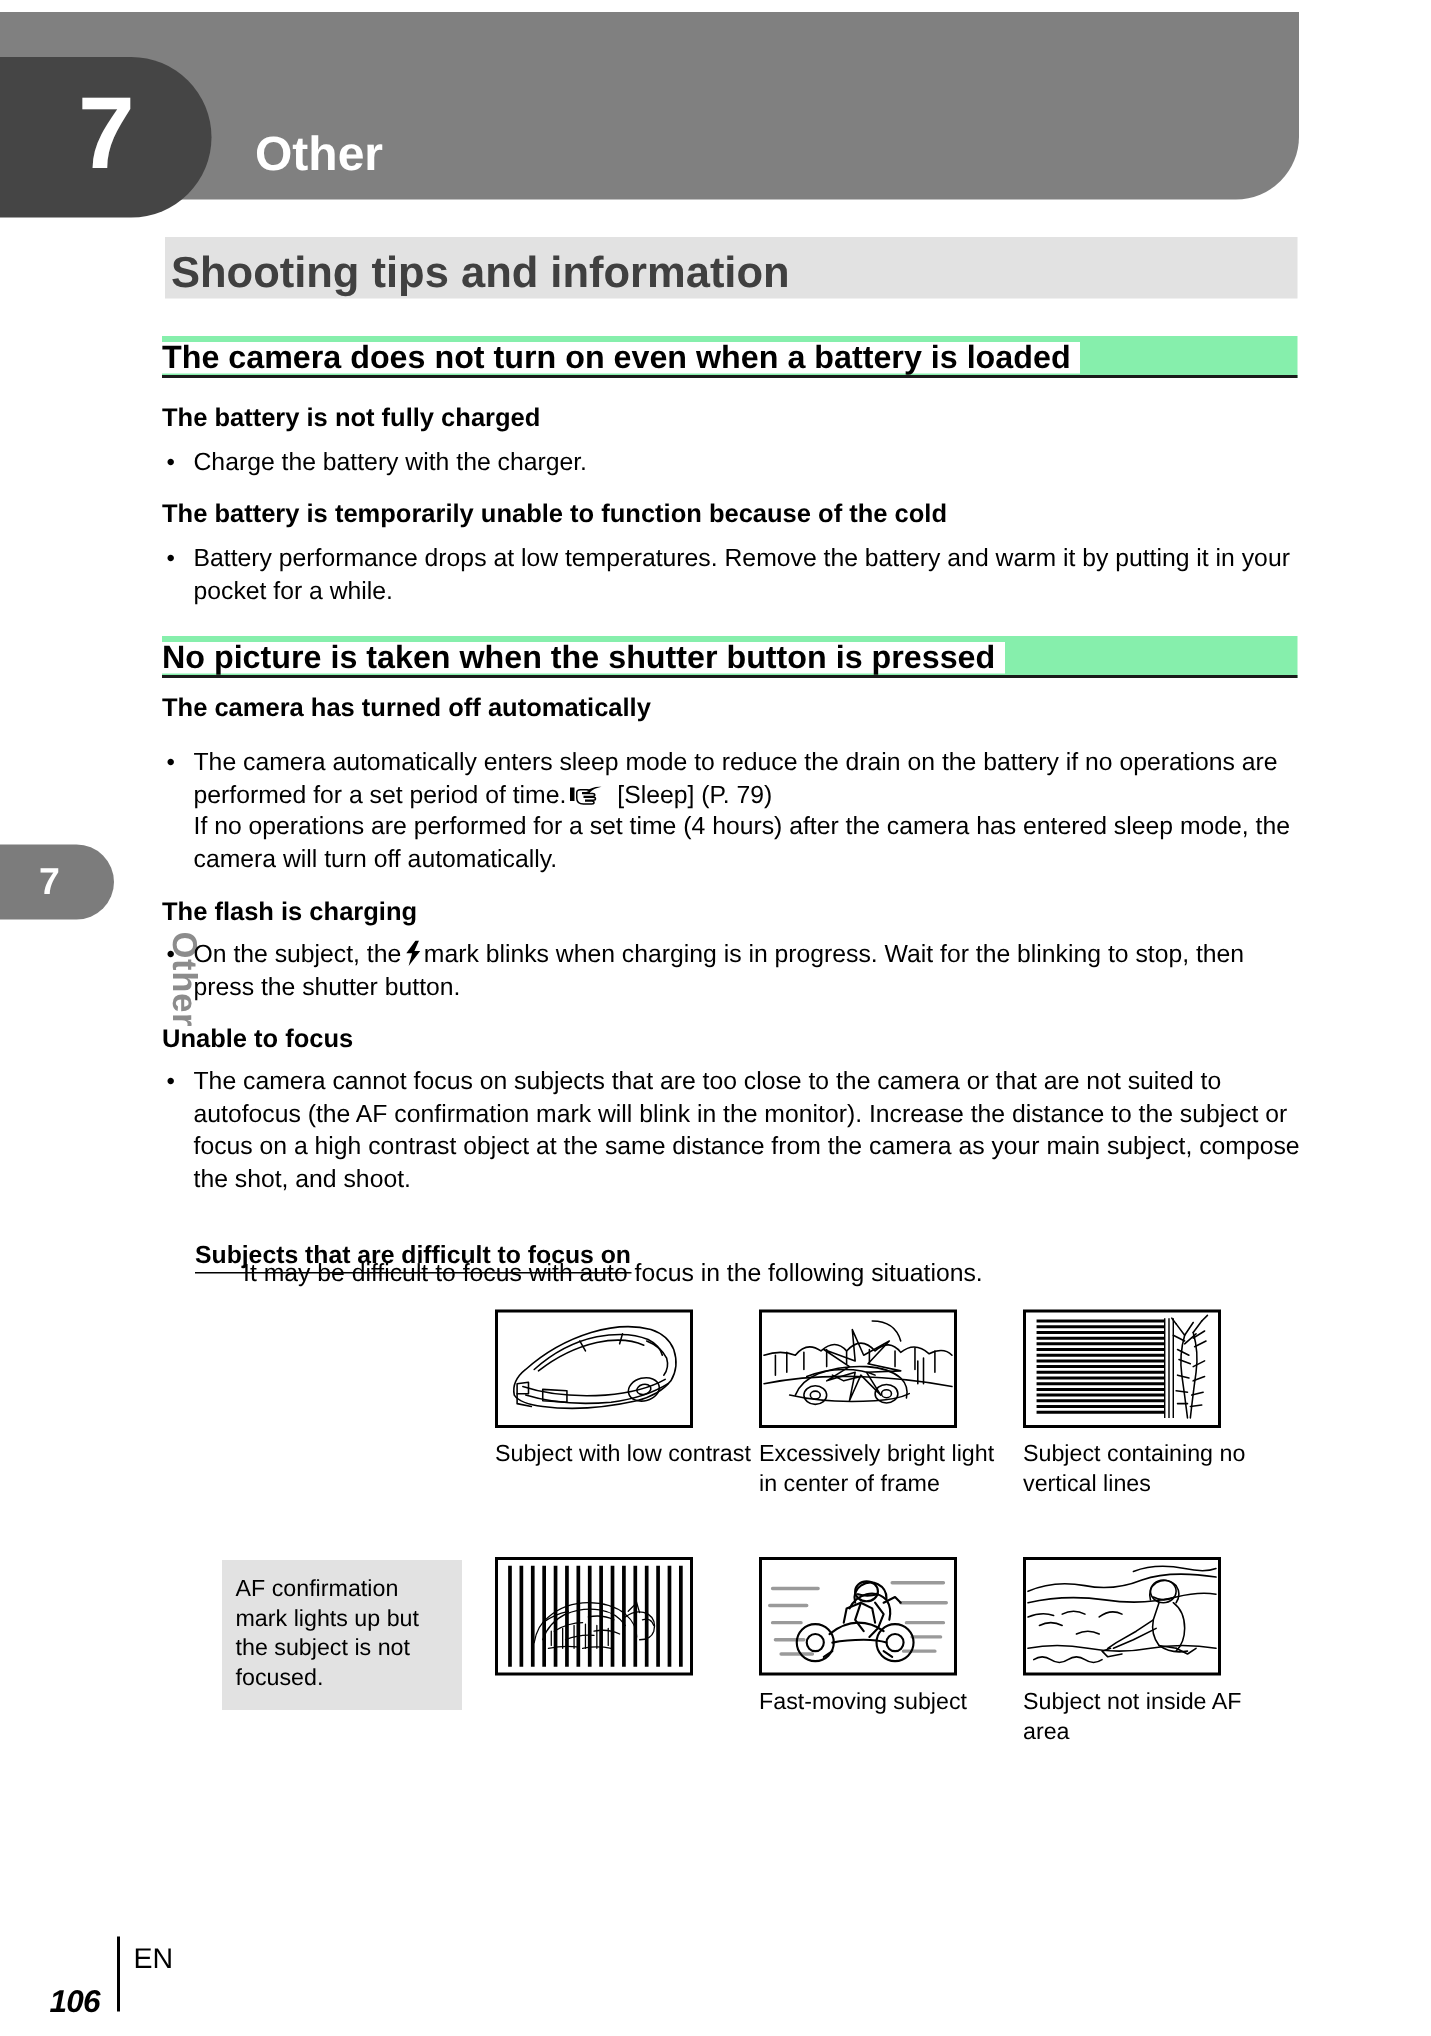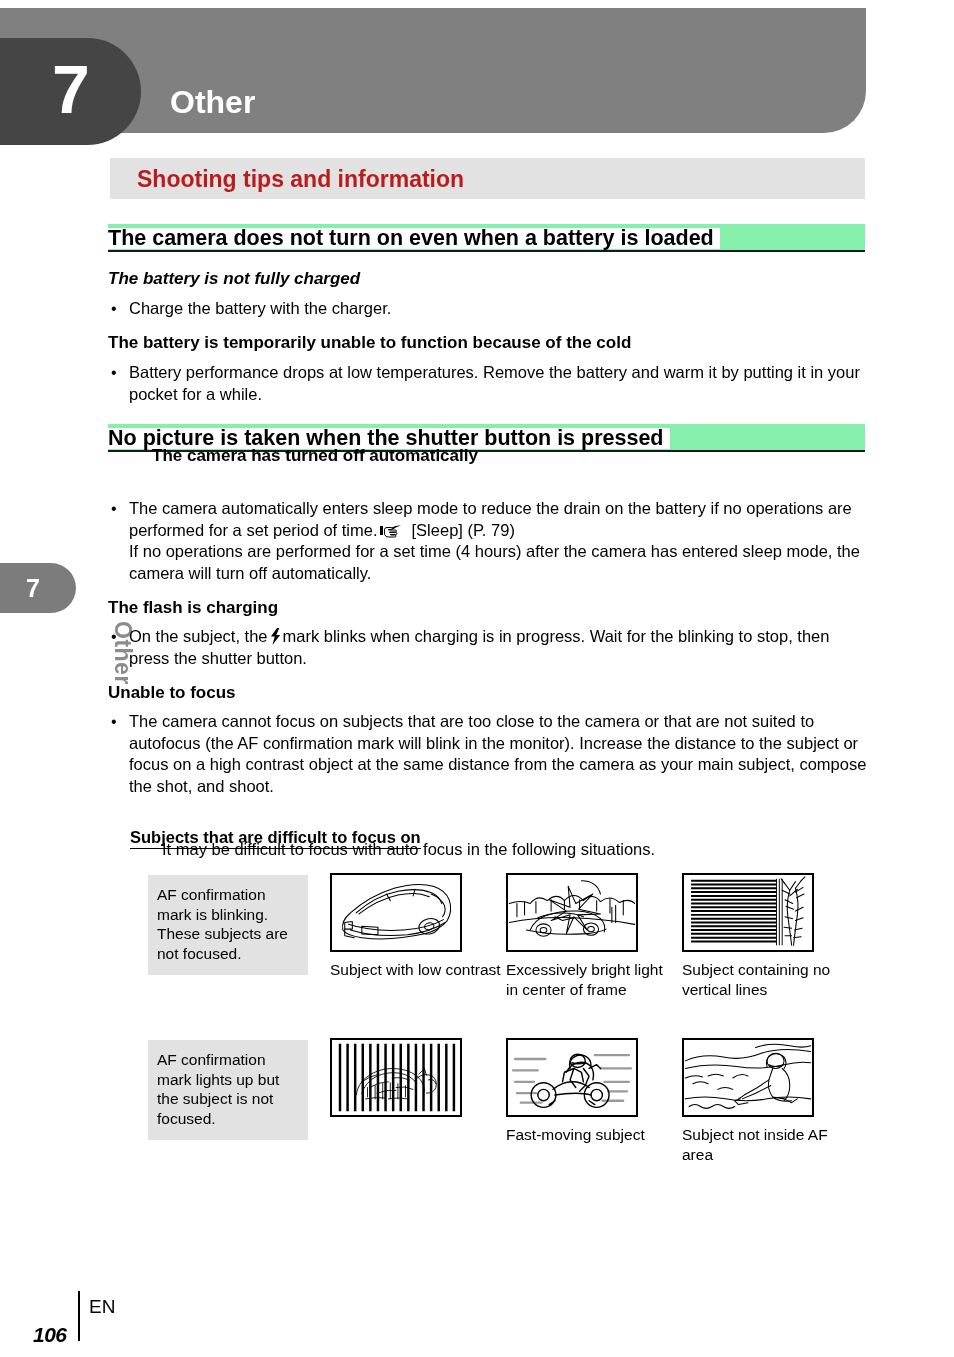--- a/index.html
+++ b/index.html
@@ -122,25 +122,25 @@
   .section-banner {
     position: absolute;
     left: 110px;
     top: 158px;
     width: 755px;
     height: 41px;
     background: #e2e2e2;
   }
   .section-banner-text {
     position: absolute;
-    left: 27px;
+    left: 4px;
     top: 8px;
-    font-size: 23px;
-    font-weight: bold;
-    color: #b91c1c;
+    font-size: 29px;
+    font-weight: bold;
+    color: #404040;
   }
 
   
   .h2bar {
     position: absolute;
     left: 108px;
     width: 757px;
     height: 26px;
     background: #86efac;
     border-bottom: 2.5px solid #1a1a1a;
@@ -312,39 +312,39 @@
 <div class="content">
 
   <div class="section-banner">
     <div class="section-banner-text">Shooting tips and information</div>
   </div>
 
   <div class="h2bar" style="top:224px;">
     <span>The camera does not turn on even when a battery is loaded</span>
   </div>
 
-  <div class="h3" style="top:269px;font-style:italic;">The battery is not fully charged</div>
+  <div class="h3" style="top:269px;">The battery is not fully charged</div>
 
   <div class="bullet" style="top:298px;">
     <span class="dot">•</span>
     <span class="btxt">Charge the battery with the charger.</span>
   </div>
 
   <div class="h3" style="top:333px;">The battery is temporarily unable to function because of the cold</div>
 
   <div class="bullet" style="top:362px;">
     <span class="dot">•</span>
     <span class="btxt">Battery performance drops at low temperatures. Remove the battery and warm it by putting it in your pocket for a while.</span>
   </div>
 
   <div class="h2bar" style="top:424px;">
     <span>No picture is taken when the shutter button is pressed</span>
   </div>
 
-  <div class="h3" style="top:446px;margin-left:44px;">The camera has turned off automatically</div>
+  <div class="h3" style="top:462px;">The camera has turned off automatically</div>
 
   <div class="bullet" style="top:498px;">
     <span class="dot">•</span>
     <span class="btxt"><span>The camera automatically enters sleep mode to reduce the drain on the battery if no operations are performed for a set period of time.</span><span class="icon-hand"><svg viewBox="0 0 52 30" width="26" height="15" xmlns="http://www.w3.org/2000/svg">
             <rect x="0" y="6" width="6" height="18" fill="#000"></rect>
             <path d="M9 13 q0-4 5-4 l9 0 q3 0 3 2 q0 2-3 2 l-6 0 l0 1 l13 0 q3 0 3 2 q0 2-3 2 l-11 0 l0 1 l12 0 q3 0 3 2 q0 2-3 2 l-10 0 l0 1 l8 0 q3 0 3 2 q0 2-3 2 l-11 0 q-9 0-9-8 z" fill="none" stroke="#000" stroke-width="2"></path>
             <path d="M22 11 q8-7 20-6 q-10 2-15 7 z" fill="#000"></path>
           </svg></span><span>[Sleep] (P. 79)</span><br><span>If no operations are performed for a set time (4 hours) after the camera has entered sleep mode, the camera will turn off automatically.</span></span>
   </div>
 
@@ -364,21 +364,20 @@
     <span class="btxt">The camera cannot focus on subjects that are too close to the camera or that are not suited to autofocus (the AF confirmation mark will blink in the monitor). Increase the distance to the subject or focus on a high contrast object at the same distance from the camera as your main subject, compose the shot, and shoot.</span>
   </div>
 
   <div class="h4-underline" style="top:812px;">Subjects that are difficult to focus on</div>
 
   <div class="plain" style="top:839px;margin-left:32px;">It may be difficult to focus with auto focus in the following situations.</div>
 
   <div class="figtable">
 
     <div class="figrow" style="height:165px;">
-      <div class="graybox" style="left:0; top:2px;">AF confirmation mark is blinking. These subjects are not focused.</div>
 
       <div class="figcell" style="left:182px; top:0;">
         <div class="figthumb">
           <svg viewBox="0 0 132 79" width="128" height="75" xmlns="http://www.w3.org/2000/svg">
             <g fill="none" stroke="#000" stroke-width="1.1" stroke-linejoin="round" stroke-linecap="round">
               <path d="M10 58 Q8 48 18 40 Q38 22 64 14 Q88 7 106 12 Q118 16 122 26 Q126 38 120 48 Q112 58 96 62 Q60 70 30 66 Q14 64 10 58 Z"></path>
               <path d="M24 40 Q44 22 68 17 Q90 13 104 19 Q112 23 114 30"></path>
               <path d="M27 41 Q46 26 68 21 Q88 17 101 23"></path>
               <path d="M103 20 Q113 24 117 32 Q119 39 115 44"></path>
               <path d="M16 52 Q40 60 74 58 Q100 56 116 47"></path>

